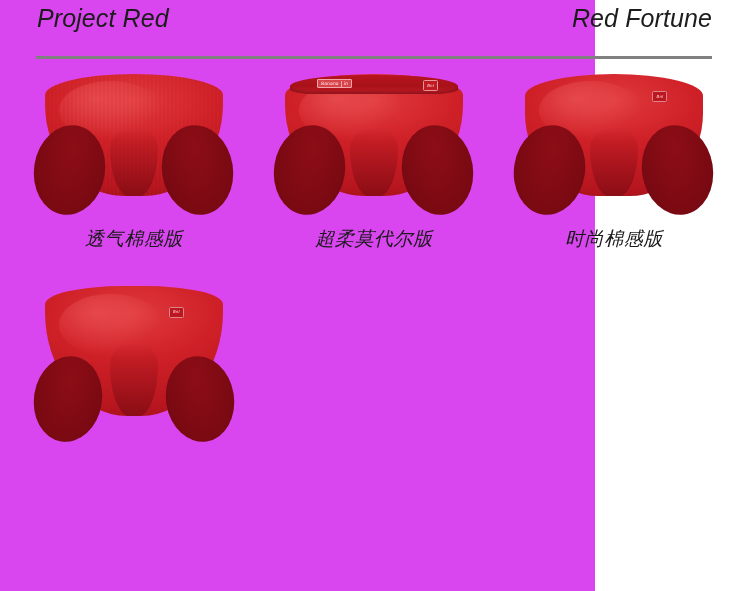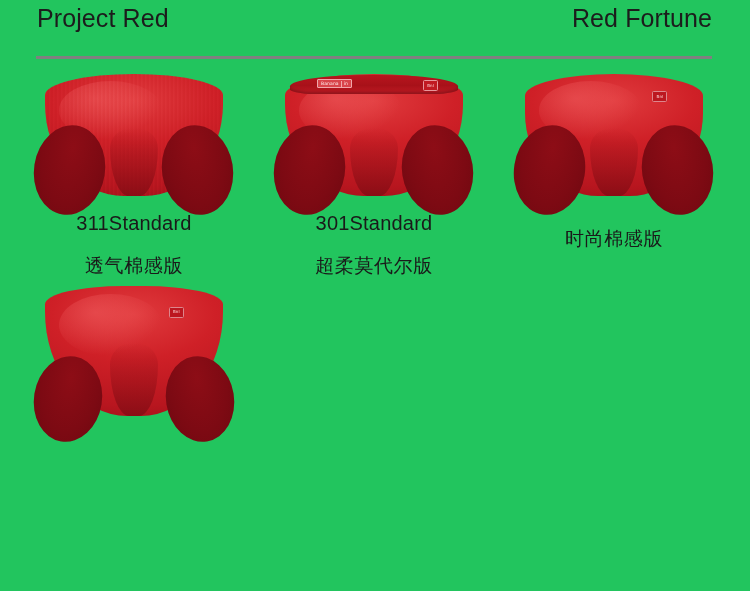--- a/index.html
+++ b/index.html
@@ -7,23 +7,24 @@
   html, body {
     width: 750px;
     height: 591px;
     background: #ffffff;
     font-family: "Liberation Sans", "DejaVu Sans", sans-serif;
     overflow: hidden;
   }
 
   .page {
     position: relative;
-    width: 750px;
+    width: 595px;
     height: 591px;
-    background: #22c55e;
+    background: #d946ef;
+    font-style: italic;
   }
 
   
   .header {
     position: absolute;
     top: 0;
     left: 0;
     width: 750px;
     height: 58px;
   }
@@ -267,21 +268,20 @@
         <div class="garment">
           <div class="body">
             <div class="ribs"></div>
             <div class="gusset"></div>
           </div>
           <div class="leg l"></div>
           <div class="leg r"></div>
         </div>
       </div>
       <div class="caption">
-        <span class="model">311Standard</span>
         <span class="variant">透气棉感版</span>
       </div>
     </div>
 
     <div class="cell">
       <div class="thumb">
         <div class="garment">
           <div class="body">
             <div class="gusset"></div>
           </div>
@@ -292,21 +292,20 @@
             <span class="bt-word">Banana</span>
             <span class="bt-sep"></span>
             <span class="bt-word">in</span>
           </div>
           <div class="logo-tag on-band">
             <span class="lt-word">Bnl</span>
           </div>
         </div>
       </div>
       <div class="caption">
-        <span class="model">301Standard</span>
         <span class="variant">超柔莫代尔版</span>
       </div>
     </div>
 
     <div class="cell">
       <div class="thumb">
         <div class="garment air">
           <div class="body">
             <div class="gusset"></div>
           </div>

